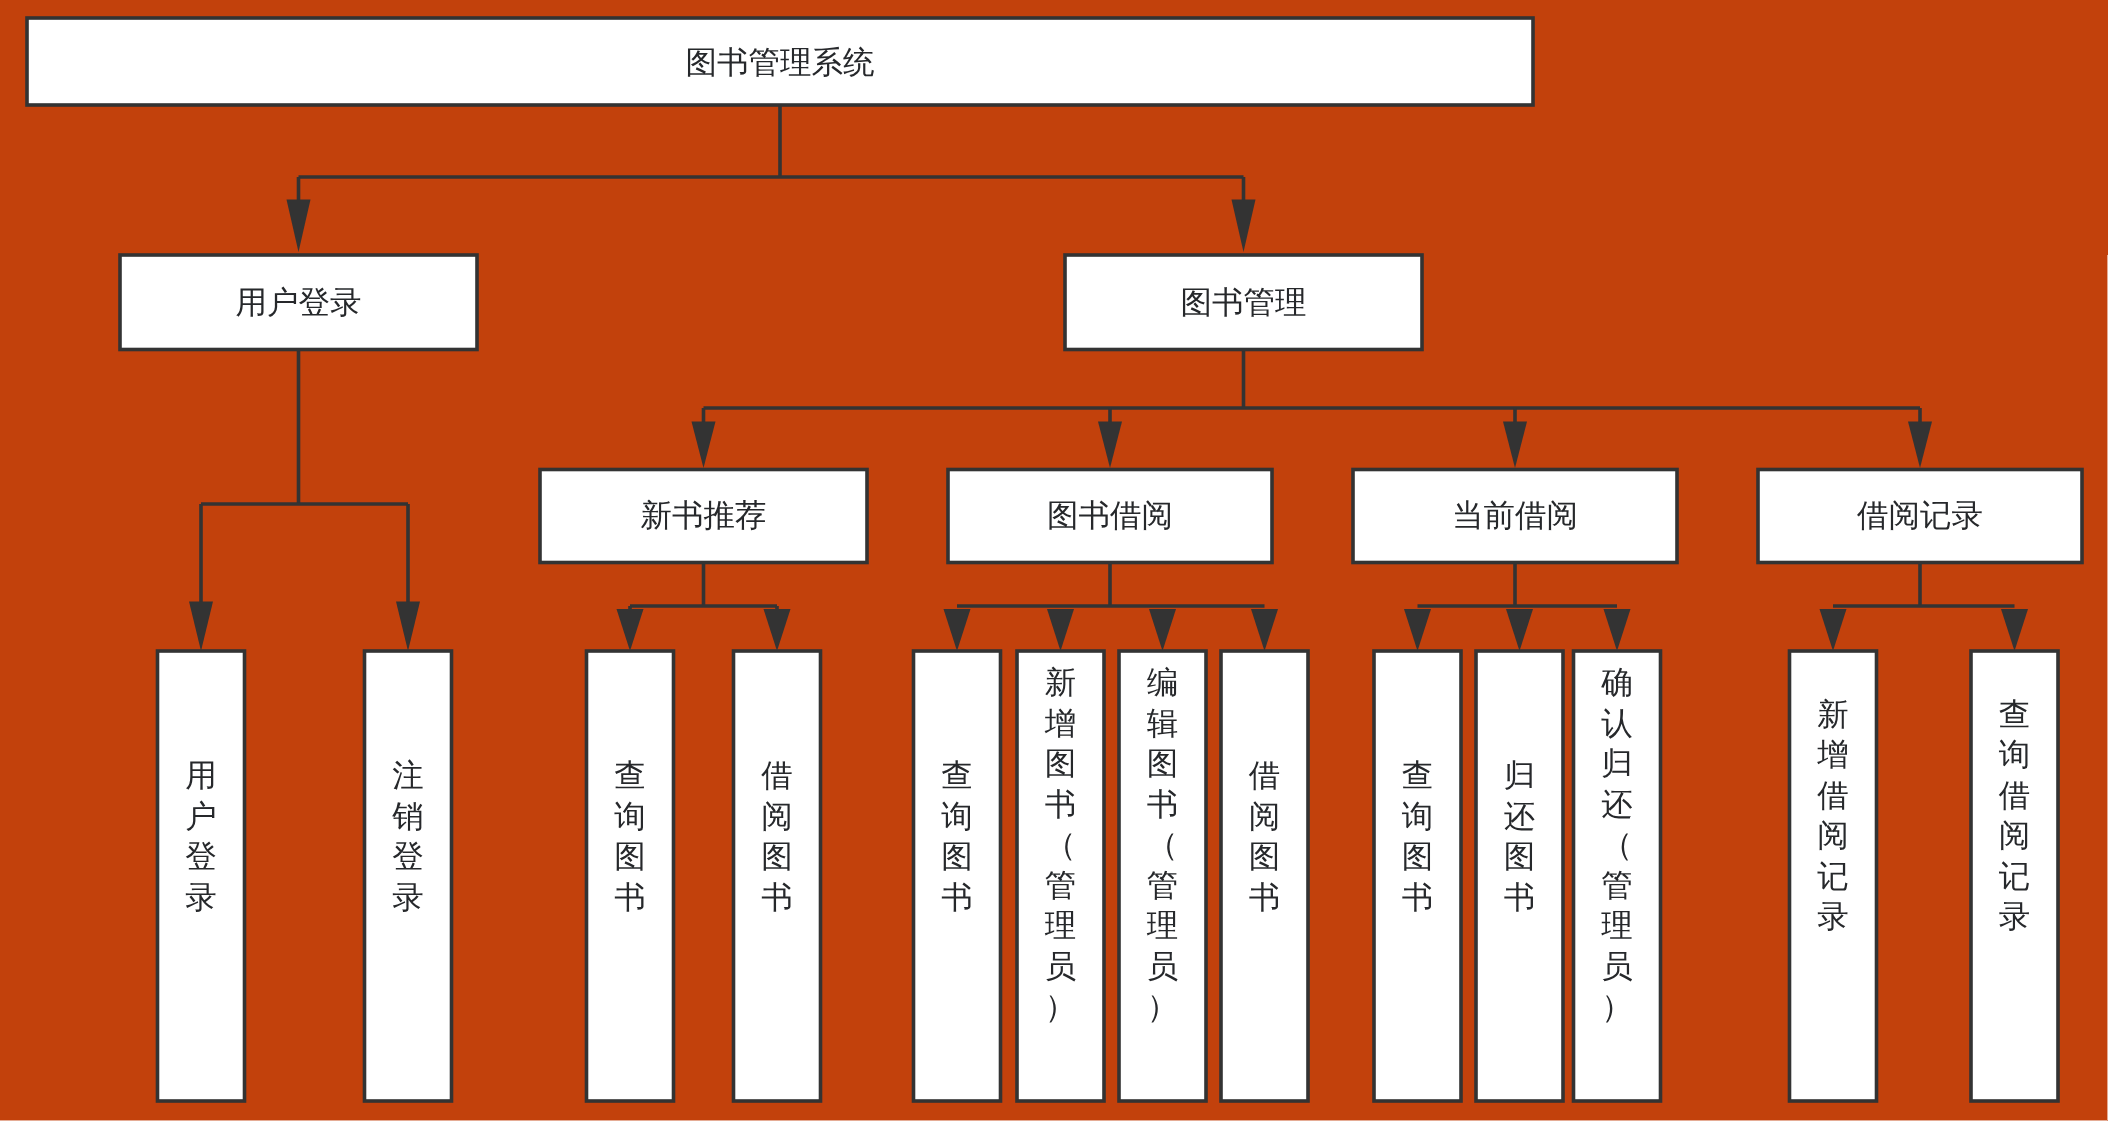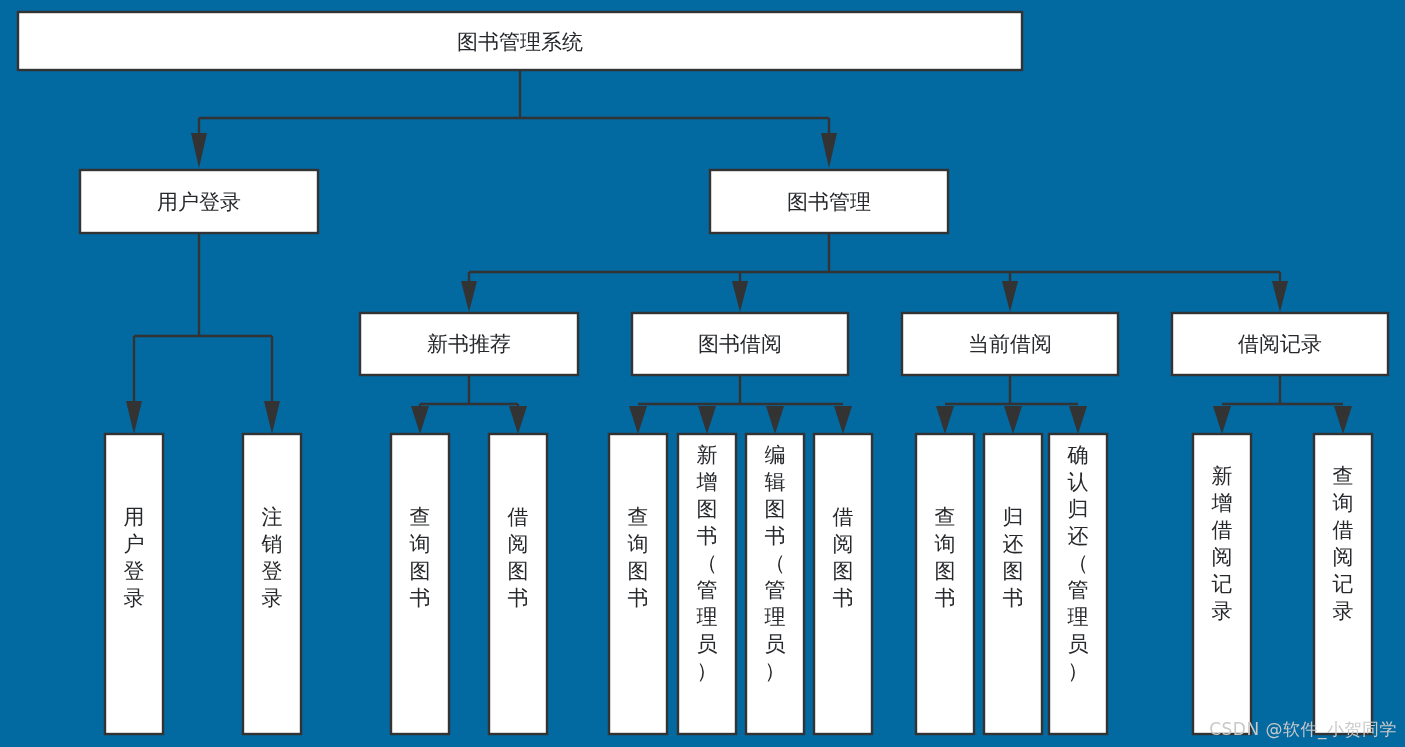--- a/index.html
+++ b/index.html
@@ -11,21 +11,21 @@
   body {
     width: 1405px;
     height: 747px;
     overflow: hidden;
     font-family: "DejaVu Sans", "Liberation Sans", sans-serif;
   }
   #diagram-root {
     position: relative;
     width: 1405px;
     height: 747px;
-    background: #0369a1;
+    background: #c2410c;
   }
   svg.diagram-canvas {
     position: absolute;
     left: 0;
     top: 0;
     width: 1405px;
     height: 747px;
     display: block;
   }
   .node-box {
@@ -234,15 +234,14 @@
       <text class="node-label-vertical" x="1222" y="483"><tspan x="1222" dy="0">新</tspan><tspan x="1222" dy="27">增</tspan><tspan x="1222" dy="27">借</tspan><tspan x="1222" dy="27">阅</tspan><tspan x="1222" dy="27">记</tspan><tspan x="1222" dy="27">录</tspan></text>
     </g>
 
     <g>
       <rect class="node-box" x="1314" y="434" width="58" height="300"></rect>
       <text class="node-label-vertical" x="1343" y="483"><tspan x="1343" dy="0">查</tspan><tspan x="1343" dy="27">询</tspan><tspan x="1343" dy="27">借</tspan><tspan x="1343" dy="27">阅</tspan><tspan x="1343" dy="27">记</tspan><tspan x="1343" dy="27">录</tspan></text>
     </g>
 
   </svg>
 
-  <div class="watermark-text">CSDN @软件_小贺同学</div>
 
 </div>
 
 </body></html>

